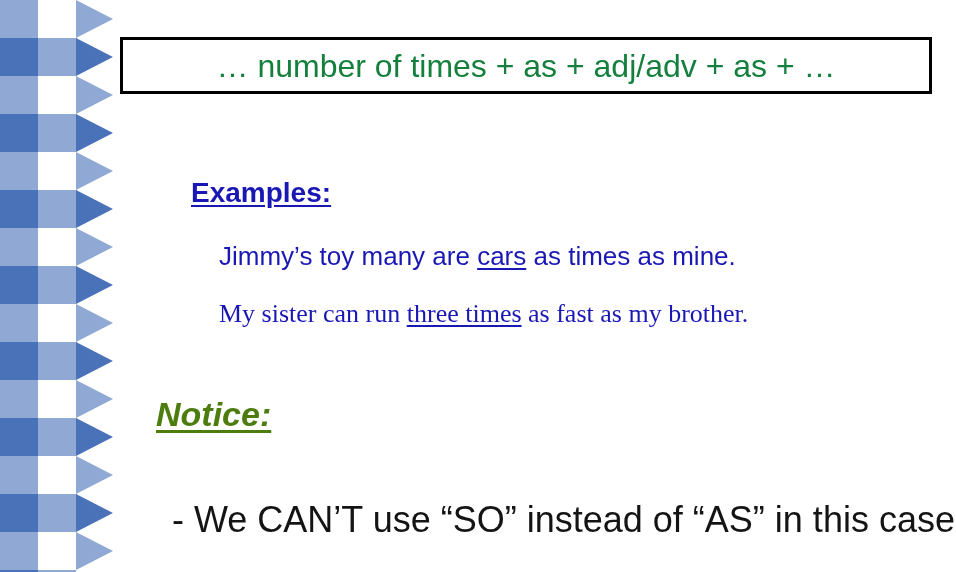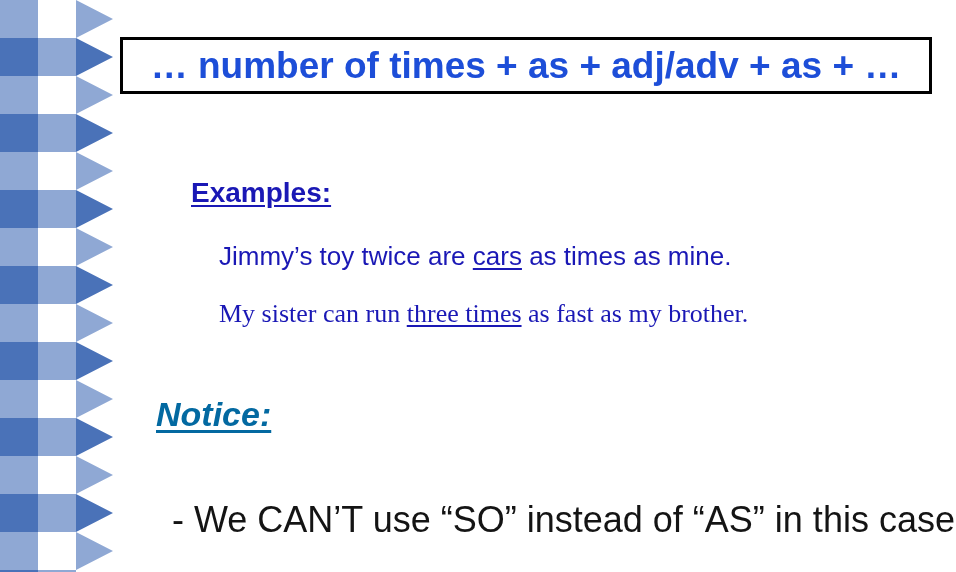--- a/index.html
+++ b/index.html
@@ -44,23 +44,23 @@
     height: 57px;
     border: 3px solid #000000;
     background: #ffffff;
     box-sizing: border-box;
     display: flex;
     align-items: center;
     justify-content: center;
   }
   #title-text {
     font-family: "Liberation Sans", sans-serif;
-    font-weight: bold;
-    font-size: 37px;
-    color: #1d4ed8;
+    font-weight: normal;
+    font-size: 32px;
+    color: #15803d;
     letter-spacing: 0px;
     white-space: nowrap;
     line-height: 1;
   }
 
   
   #examples-heading {
     position: absolute;
     left: 171px;
     top: 178px;
@@ -97,21 +97,21 @@
     text-underline-offset: 3px;
   }
 
   #notice-heading {
     position: absolute;
     left: 156px;
     top: 396px;
     font-size: 34px;
     font-weight: bold;
     font-style: italic;
-    color: #0369a1;
+    color: #4d7c0f;
     text-decoration: underline;
     text-underline-offset: 4px;
     line-height: 1.1;
     white-space: nowrap;
   }
 
   #notice-item {
     position: absolute;
     left: 172px;
     top: 497px;
@@ -165,21 +165,21 @@
     </svg>
   </div>
 
   <div id="title-box">
     <span id="title-text">… number of times + as + adj/adv + as + …</span>
   </div>
 
   <div id="examples-heading">Examples:</div>
 
   <div class="example-line" id="example-1">
-    <span>Jimmy’s toy twice are </span><span class="u">cars</span><span> as times as mine.</span>
+    <span>Jimmy’s toy many are </span><span class="u">cars</span><span> as times as mine.</span>
   </div>
 
   <div class="example-line" id="example-2">
     <span>My sister can run </span><span class="u">three times</span><span> as fast as my brother.</span>
   </div>
 
   <div id="notice-heading">Notice:</div>
 
   <div id="notice-item">
     <span class="dash">-</span><span>We CAN’T use “SO” instead of “AS” in this case</span>

